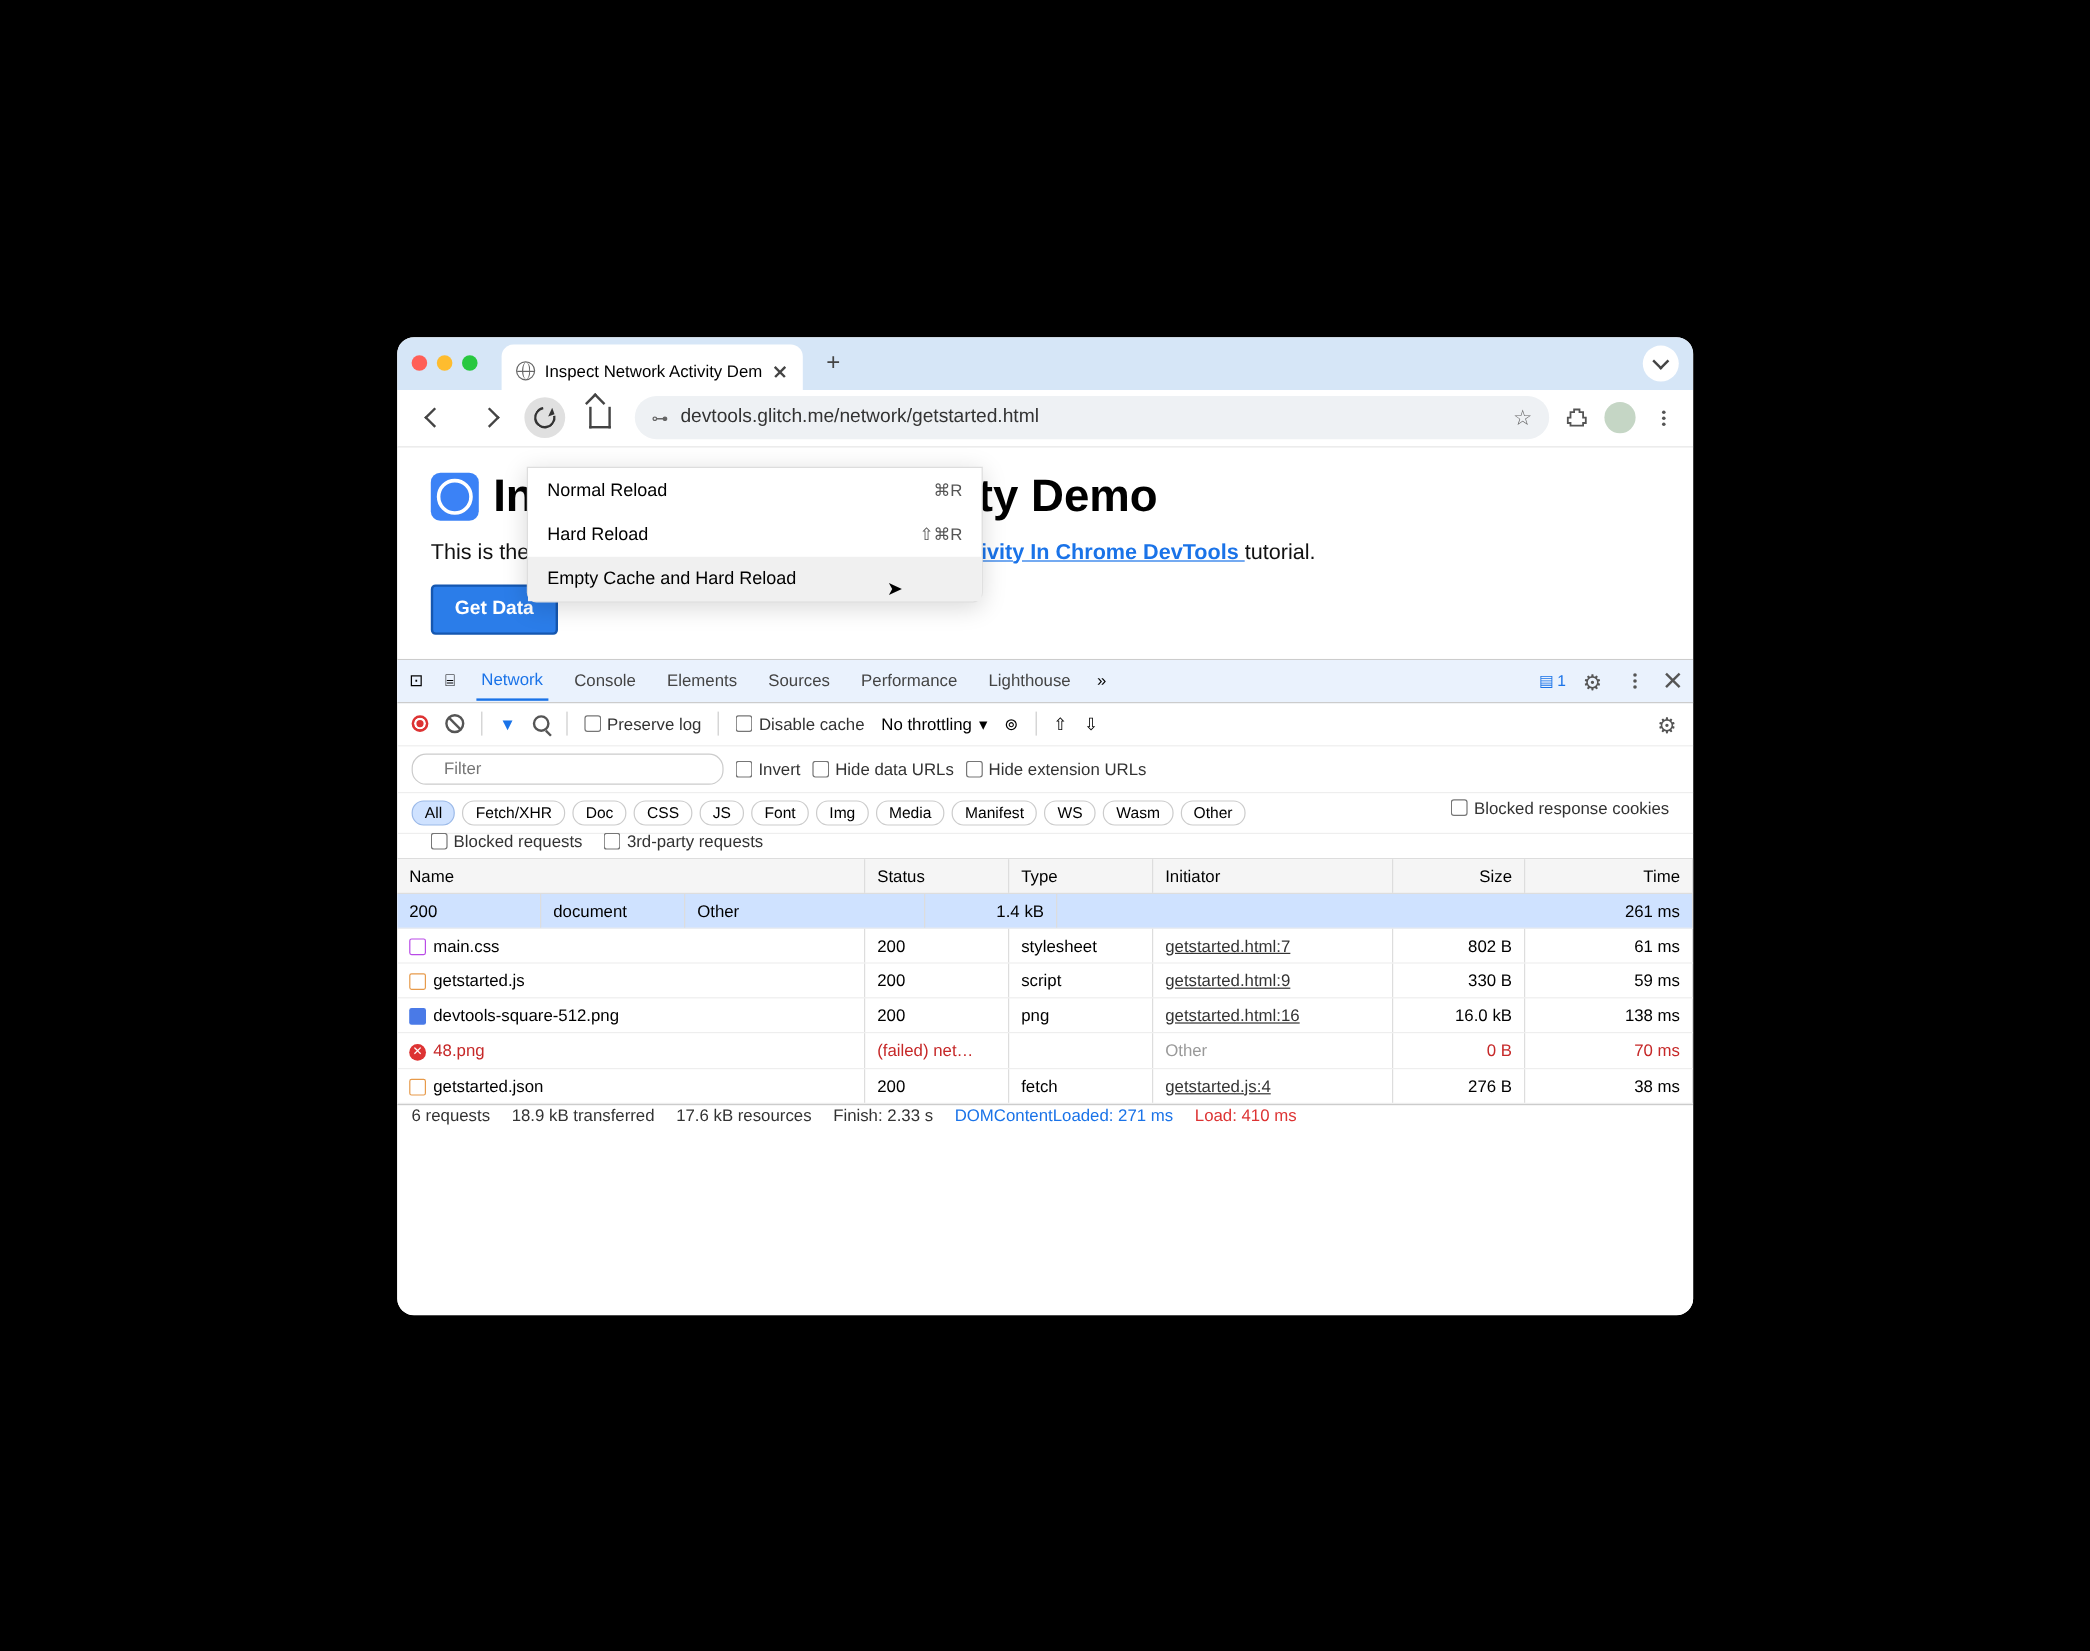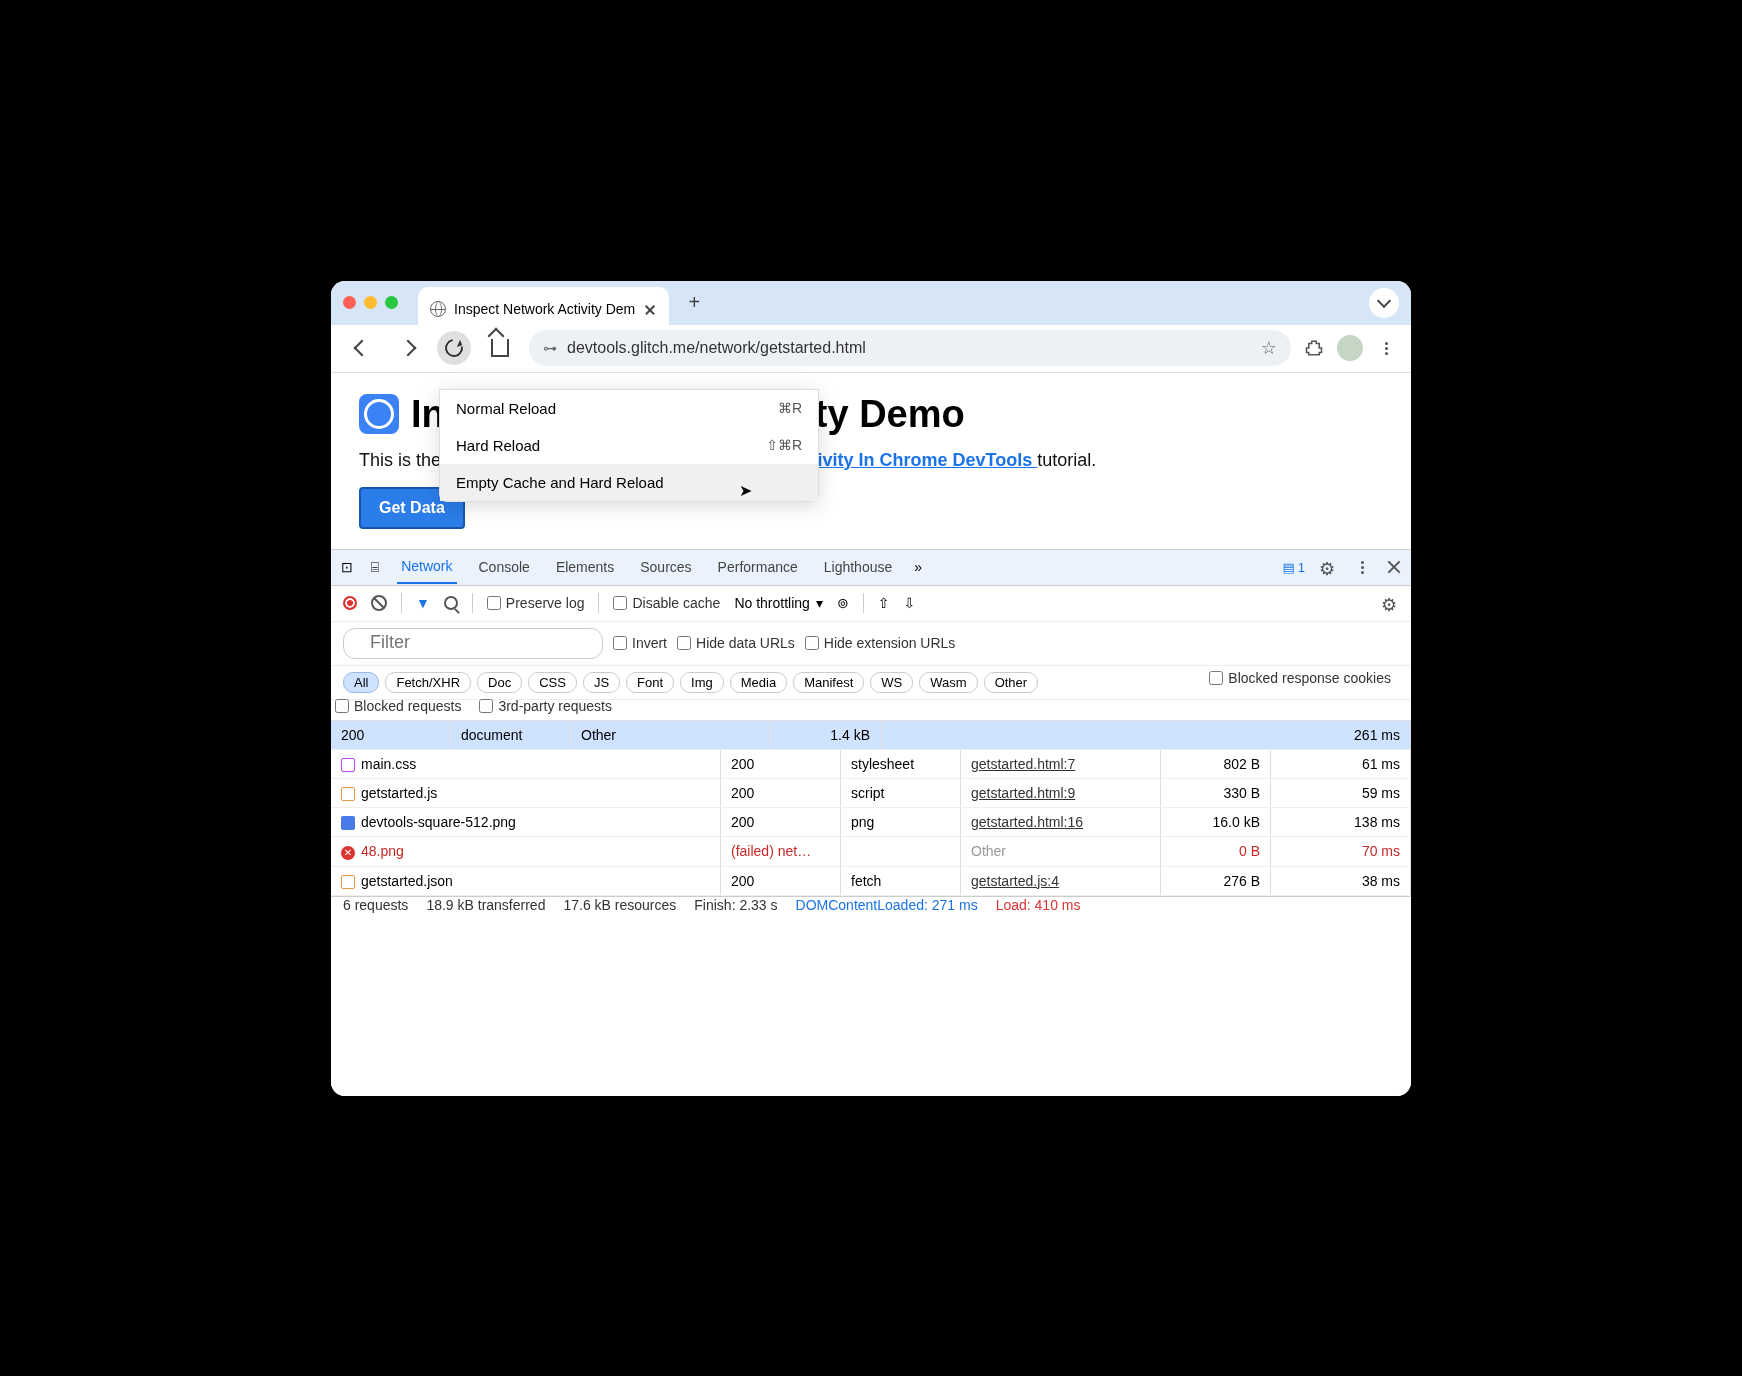--- a/index.html
+++ b/index.html
@@ -57,26 +57,26 @@
 .rec{width:14px;height:14px;border:2px solid #d33;border-radius:50%;background:#d33;box-shadow:0 0 0 2px #fff inset}
 .noentry{width:16px;height:16px;border:2px solid #555;border-radius:50%;position:relative}
 .noentry::after{content:"";position:absolute;width:14px;height:2px;background:#555;top:5px;left:-1px;transform:rotate(45deg)}
 .funnel{color:#1a73e8;font-size:14px}
 .search-ic{width:14px;height:14px;border:2px solid #555;border-radius:50%;position:relative}
 .search-ic::after{content:"";position:absolute;width:6px;height:2px;background:#555;bottom:-4px;right:-4px;transform:rotate(45deg)}
 .cb{display:flex;align-items:center;gap:5px;color:#333}
 .cb input{width:14px;height:14px}
 .throttling{display:flex;gap:6px}
 .dt-filter2{padding:6px 12px;display:flex;align-items:center;gap:10px;flex-wrap:wrap;font-size:14px;border-bottom:1px solid #eee}
-.filterbox{border:1px solid #ccc;border-radius:12px;padding:3px 24px 5px 26px;color:#0f766e;position:relative;width:260px;font-size:18px}
+.filterbox{border:1px solid #ccc;border-radius:12px;padding:3px 24px 5px 26px;color:#0f766e;position:relative;width:260px;font-size:14px}
 .filterbox::before{content:"";position:absolute;left:8px;top:6px;width:10px;height:8px;border-top:6px solid #888;border-left:5px solid transparent;border-right:5px solid transparent}
 .dt-types{padding:6px 12px;display:flex;align-items:center;gap:6px;flex-wrap:wrap;font-size:13px;border-bottom:1px solid #eee}
 .chip{border:1px solid #ccc;border-radius:10px;padding:2px 10px;cursor:pointer}
 .chip.active{background:#cfe2ff;border-color:#9bb9e8}
-.dt-checks2{padding:6px 4px;display:flex;align-items:flex-end;gap:18px;font-size:14px;border-bottom:1px solid #ddd}
+.dt-checks2{padding:6px 28px;display:flex;align-items:flex-end;gap:18px;font-size:14px;border-bottom:1px solid #ddd}
 .table{font-size:14px}
 .thead{display:flex;background:#f5f5f5;border-bottom:1px solid #ddd}
 .th,.td{padding:6px 10px;border-right:1px solid #ddd}
 .c-name{flex:0 0 390px}.c-status{flex:0 0 120px}.c-type{flex:0 0 120px}.c-init{flex:0 0 200px}.c-size{flex:0 0 110px;text-align:right}.c-time{flex:1;text-align:right}
 .trow{display:flex;border-bottom:1px solid #eee}
 .trow.sel{background:#cfe2ff}
 .trow.err{color:#c62828}
 .fic{display:inline-block;width:14px;height:14px;margin-right:6px;vertical-align:middle;border-radius:2px}
 .fic.doc{background:#6ba5e7;border:1px solid #4a85c7}
 .fic.css{background:#fff;border:1px solid #b94ae7}
@@ -269,20 +269,28 @@
             <input type="checkbox" style="">
             <span>Blocked requests</span>
           </label>
       <label class="cb">
             <input type="checkbox" style="">
             <span>3rd-party requests</span>
           </label>
     </div>
 
     <div class="table">
+      <div class="thead">
+        <div class="th c-name">Name</div>
+        <div class="th c-status">Status</div>
+        <div class="th c-type">Type</div>
+        <div class="th c-init">Initiator</div>
+        <div class="th c-size">Size</div>
+        <div class="th c-time">Time</div>
+      </div>
       <div id="tbody">
             <div class="trow sel">
               <div class="td c-status">200</div>
               <div class="td c-type">document</div>
               <div class="td c-init"><span class="">Other</span></div>
               <div class="td c-size">1.4 kB</div>
               <div class="td c-time">261 ms</div>
             </div>
             <div class="trow">
               <div class="td c-name"><span class="fic css"></span>main.css</div>

